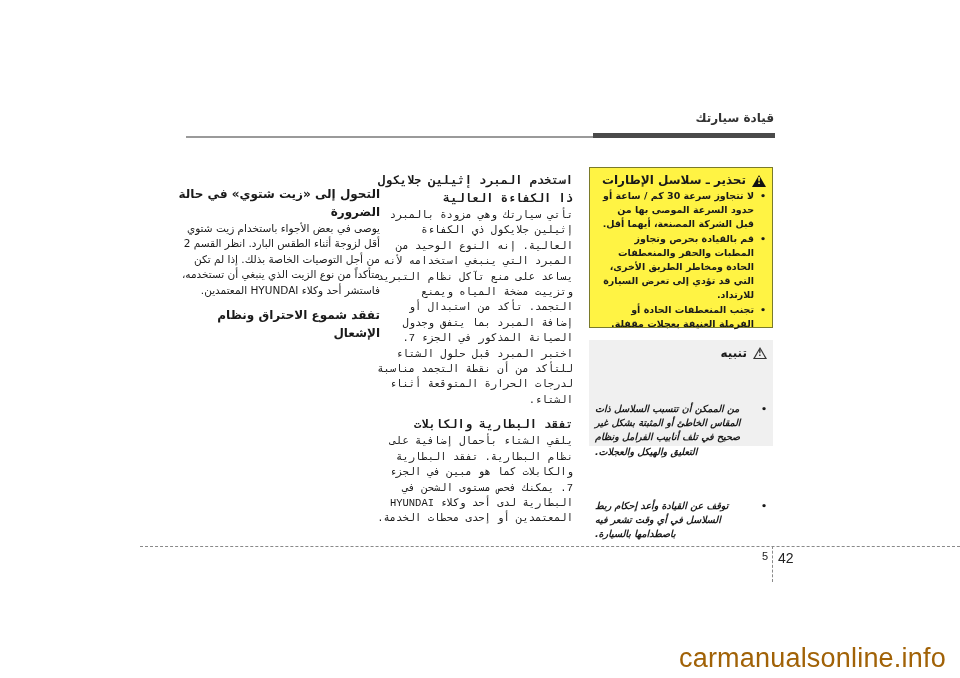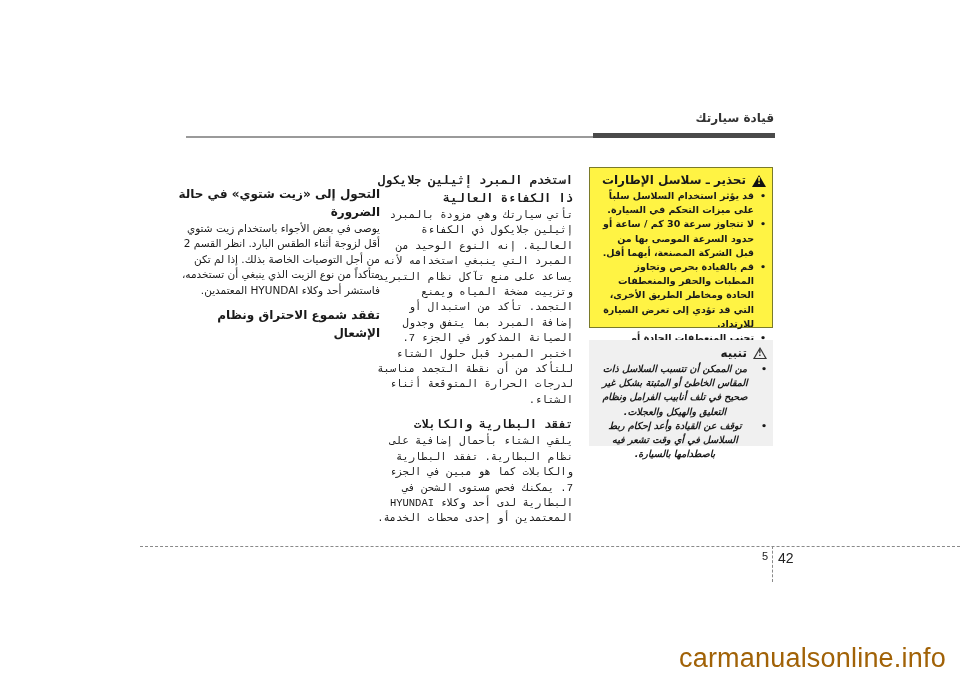--- a/index.html
+++ b/index.html
@@ -15,26 +15,26 @@
   .col-left { left:172px; top:172px; width:208px;margin-top:13px; }
 
   .warn-box { position:absolute; left:589px; top:167px; width:184px; height:161px; background:#fff344; border:1.5px solid #7a7a2a; direction:rtl; text-align:right; padding:0; box-sizing:border-box; }
   .warn-head { display:flex; align-items:flex-end; justify-content:flex-start; padding:5px 6px 2px 6px; font-size:12px; font-weight:bold; }
   .warn-head .tri { width:0; height:0; border-left:7px solid transparent; border-right:7px solid transparent; border-bottom:12px solid #111; margin-left:6px; position:relative; }
   .warn-head .tri::after { content:"!"; position:absolute; left:-2px; top:1px; font-size:9px; color:#fff344; font-weight:bold; }
   .warn-list, .caution-list { margin:0; padding:0 18px 0 6px; list-style:none; }
   .warn-list li, .caution-list li { position:relative; font-size:9.5px; line-height:14.2px; font-weight:bold; }
   .warn-list li::before, .caution-list li::before { content:"•"; position:absolute; right:-12px; top:0; }
 
-  .caution-box { position:absolute; left:589px; top:340px; width:184px; height:106px; background:#f0f0f0; direction:rtl; text-align:center; box-sizing:border-box; }
+  .caution-box { position:absolute; left:589px; top:340px; width:184px; height:106px; background:#f0f0f0; direction:rtl; text-align:left; box-sizing:border-box; }
   .caution-head { display:flex; align-items:center; padding:6px 6px 2px 6px; font-size:12px; font-weight:bold; }
   .caution-head .tri-o { width:0; height:0; border-left:7px solid transparent; border-right:7px solid transparent; border-bottom:12px solid #333; margin-left:6px; position:relative; }
   .caution-head .tri-o::before { content:""; position:absolute; left:-5px; top:2px; width:0; height:0; border-left:5px solid transparent; border-right:5px solid transparent; border-bottom:9px solid #f0f0f0; }
   .caution-head .tri-o::after { content:"!"; position:absolute; left:-2px; top:2px; font-size:8px; color:#333; font-weight:bold; }
-  .caution-list li { font-style:italic; }
+  .caution-list li { font-style:italic;margin-top:40px; }
 
   .footer-line { position:absolute; top:546px; left:140px; width:820px; border-top:1px dashed #8a8a8a; }
   .footer-vline { position:absolute; top:546px; left:772px; height:36px; border-left:1px dashed #8a8a8a; }
   .page-sec { position:absolute; top:550px; left:762px; font-family:"Liberation Sans", sans-serif; font-size:11px; color:#222; }
   .page-num { position:absolute; top:550px; left:778px; font-family:"Liberation Sans", sans-serif; font-size:14px; color:#222; }
   .watermark { position:absolute; top:643px; left:679px; font-family:"Liberation Sans", sans-serif; font-size:27px; color:#a16207; letter-spacing:0.2px; }
 </style>
 </head>
 <body>
 
@@ -43,21 +43,20 @@
   <div class="header-thin"></div>
   <div class="header-thick"></div>
 </div>
 
 <div class="warn-box">
   <div class="warn-head">
     <span class="tri"></span>
     <span>تحذير ـ سلاسل الإطارات</span>
   </div>
   <ul class="warn-list">
-    <li>قد يؤثر استخدام السلاسل سلباً على ميزات التحكم في السيارة.</li>
     <li>لا تتجاوز سرعة 30 كم / ساعة أو حدود السرعة الموصى بها من قبل الشركة المصنعة، أيهما أقل.</li>
     <li>قم بالقيادة بحرص وتجاوز المطبات والحفر والمنعطفات الحادة ومخاطر الطريق الأخرى، التي قد تؤدي إلى تعرض السيارة للارتداد.</li>
     <li>تجنب المنعطفات الحادة أو الفرملة العنيفة بعجلات مقفلة.</li>
   </ul>
 </div>
 
 <div class="caution-box">
   <div class="caution-head">
     <span class="tri-o"></span>
     <span>تنبيه</span>

